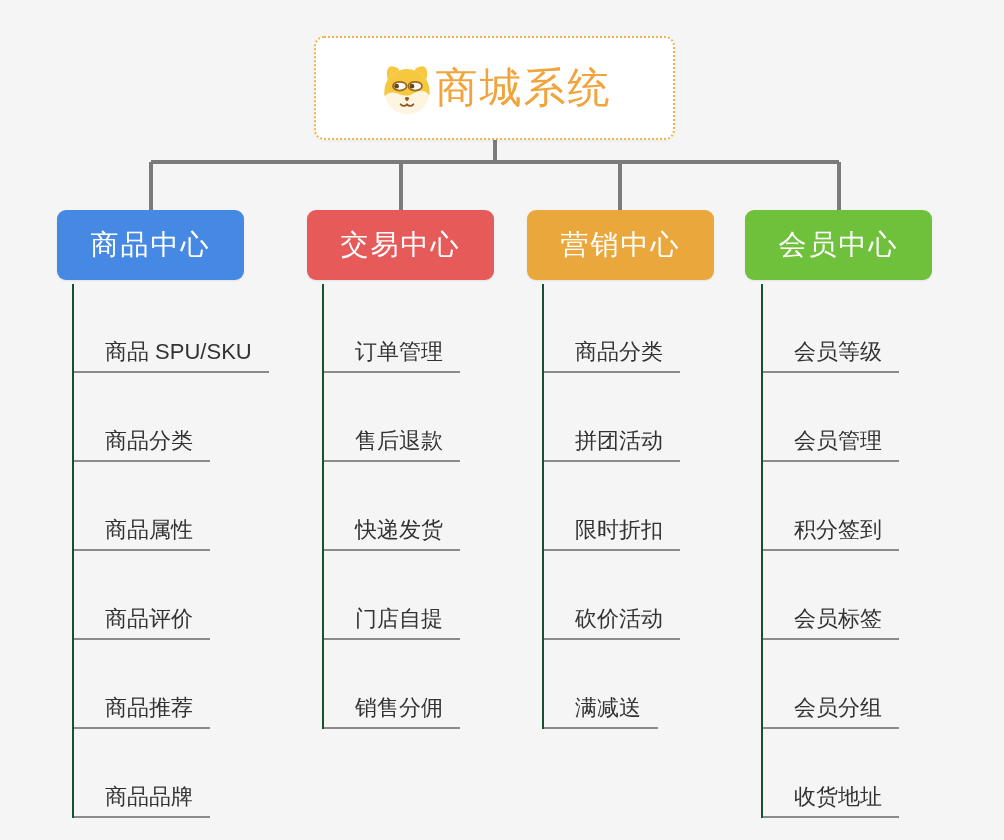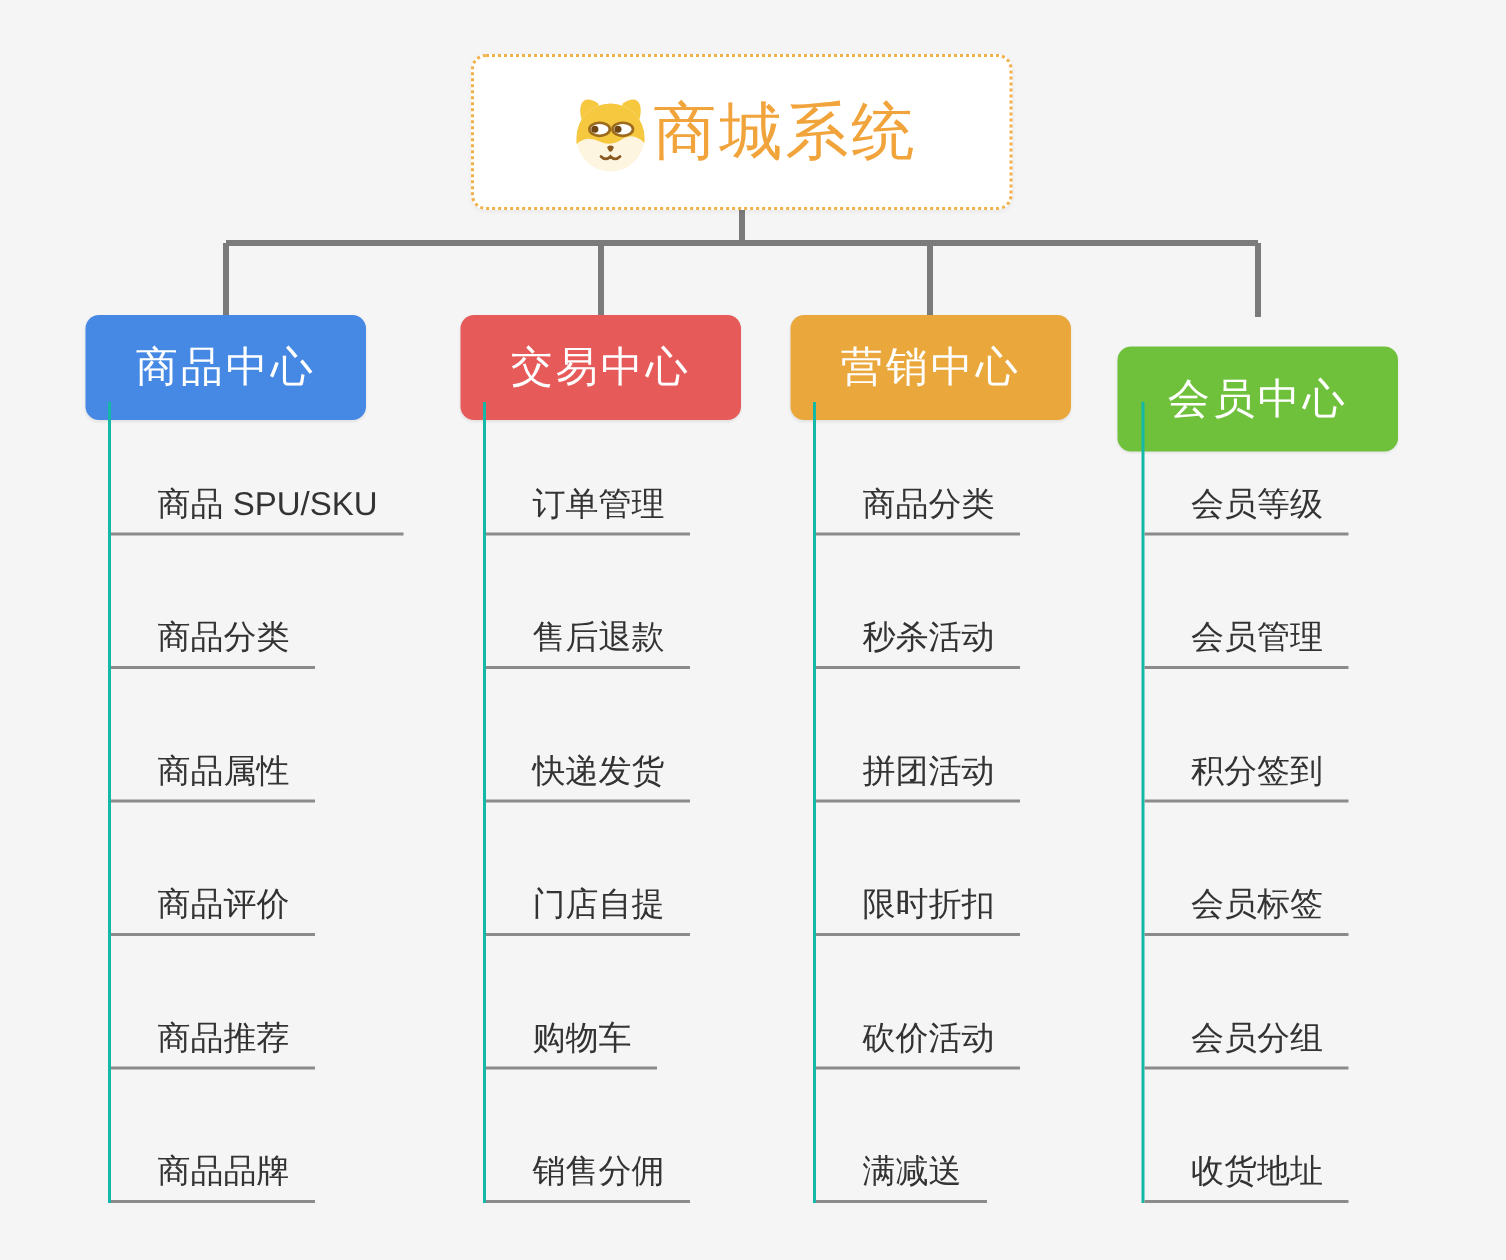--- a/index.html
+++ b/index.html
@@ -53,26 +53,26 @@
     display: flex;
     align-items: center;
     justify-content: center;
     letter-spacing: 2px;
     cursor: pointer;
     box-shadow: 0 1px 2px rgba(0,0,0,0.08);
   }
   .bh1 { left: 57px;  }
   .bh2 { left: 307px; text-align: center; }
   .bh3 { left: 527px; }
-  .bh4 { left: 745px; margin-top: 21px; }
+  .bh4 { left: 745px; }
   
   .branch-col {
     position: absolute;
-    top: 268px;
-    border-left: 2px solid #14b8a6;
+    top: 284px;
+    border-left: 2px solid #14532d;
   }
   .col1 { left: 72px;  }
   .col2 { left: 322px; }
   .col3 { left: 542px; }
   .col4 { left: 761px; }
   .leaf-row {
     height: 89px;
     display: flex;
     align-items: flex-end;
   }
@@ -145,35 +145,29 @@
     <div class="leaf-row">
         <span class="leaf">售后退款</span>
       </div>
     <div class="leaf-row">
         <span class="leaf">快递发货</span>
       </div>
     <div class="leaf-row">
         <span class="leaf">门店自提</span>
       </div>
     <div class="leaf-row">
-        <span class="leaf">购物车</span>
-      </div>
-    <div class="leaf-row">
         <span class="leaf">销售分佣</span>
       </div>
   </div>
 
   <div class="branch-col col3">
     <div class="leaf-row">
         <span class="leaf">商品分类</span>
       </div>
     <div class="leaf-row">
-        <span class="leaf">秒杀活动</span>
-      </div>
-    <div class="leaf-row">
         <span class="leaf">拼团活动</span>
       </div>
     <div class="leaf-row">
         <span class="leaf">限时折扣</span>
       </div>
     <div class="leaf-row">
         <span class="leaf">砍价活动</span>
       </div>
     <div class="leaf-row">
         <span class="leaf">满减送</span>

